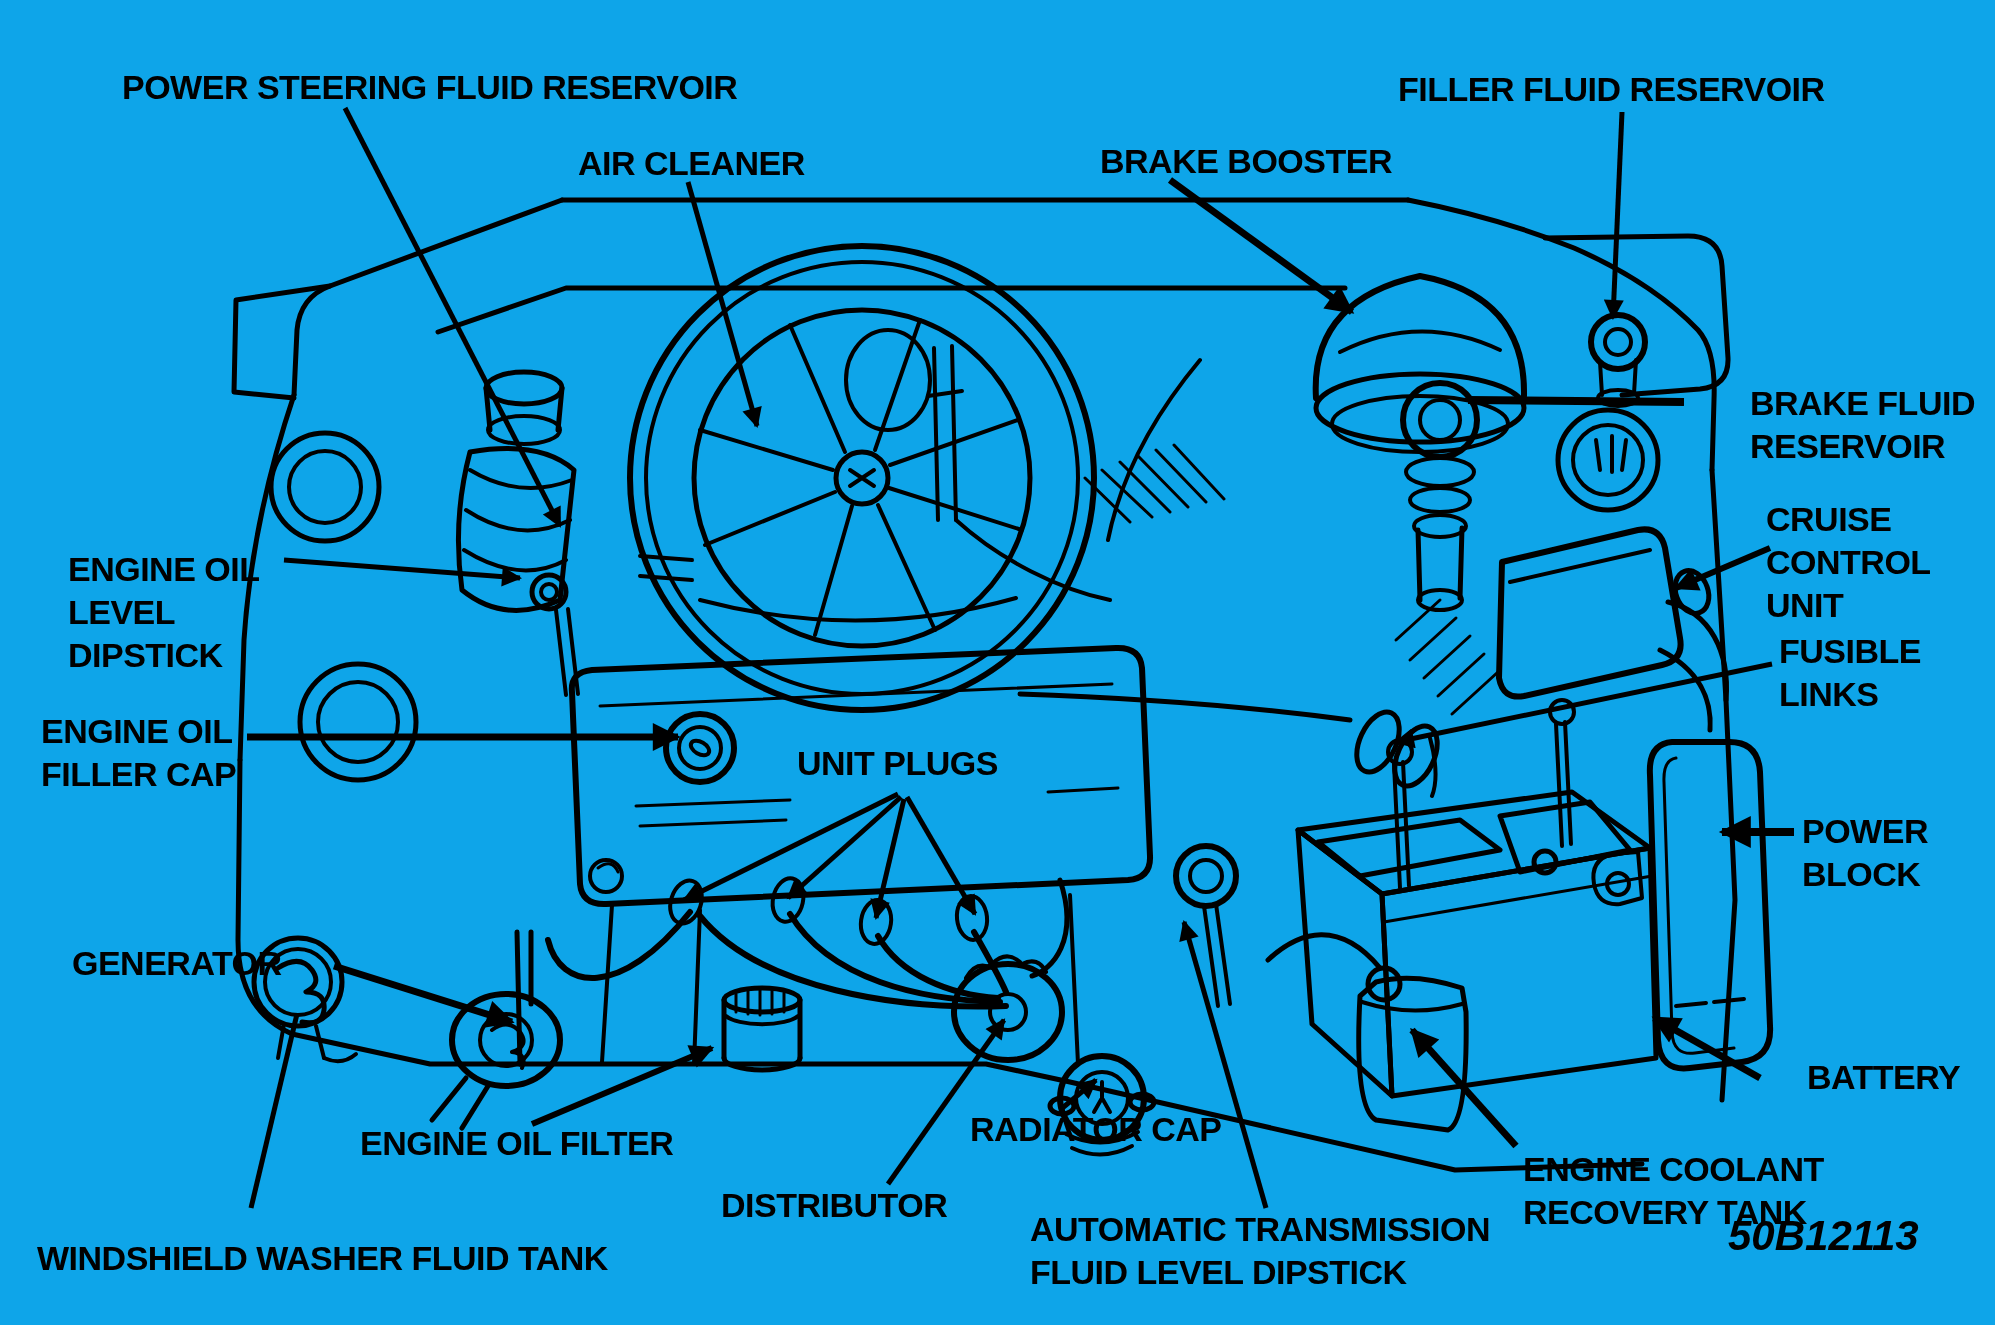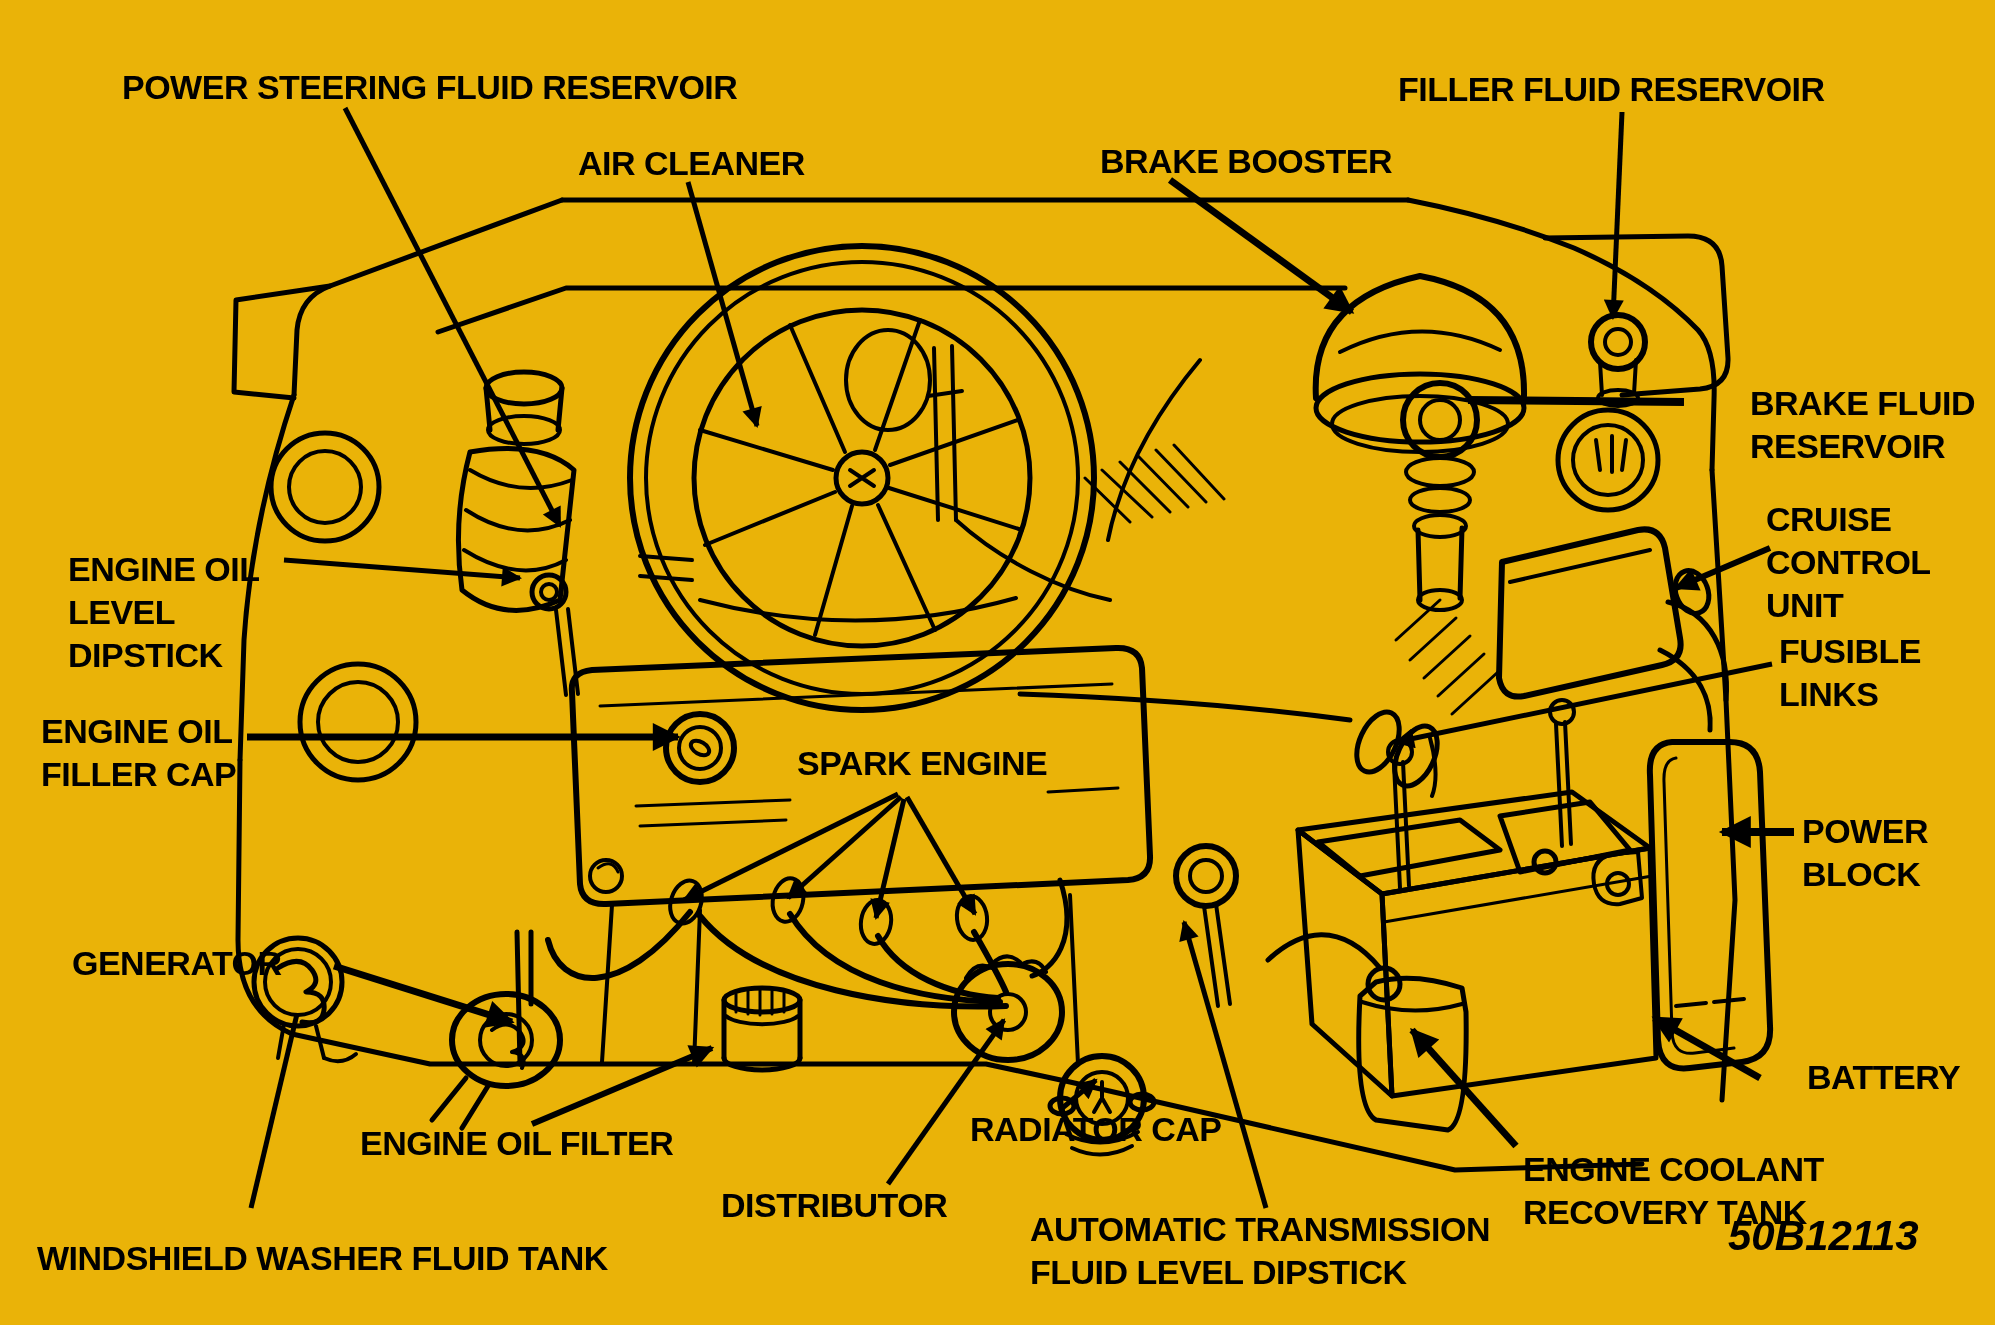--- a/index.html
+++ b/index.html
@@ -1,16 +1,16 @@
 <!DOCTYPE html>
 <html><head>
 <meta charset="utf-8">
 <style>
   html,body{margin:0;padding:0;background:#fff;}
-  #stage{position:relative;width:1995px;height:1325px;background:#eab308;overflow:hidden;
+  #stage{position:relative;width:1995px;height:1325px;background:#0ea5e9;overflow:hidden;
          font-family:"Liberation Sans",sans-serif;}
   #engine-svg,#leader-svg{position:absolute;left:0;top:0;}
   #engine-svg path,#engine-svg line,#engine-svg circle,#engine-svg ellipse{
      fill:none;stroke:#000;stroke-linecap:round;stroke-linejoin:round;}
   .label{position:absolute;font-weight:700;font-size:34px;line-height:43px;
          letter-spacing:-0.5px;color:#000;white-space:pre-line;}
   #figure-code{position:absolute;font-weight:700;font-style:italic;font-size:42px;
          letter-spacing:0;color:#000;}
 </style>
 </head>
@@ -288,21 +288,21 @@
 BLOCK</div>
       <div class="label" style="left: 1767px; top: 1056px; margin-left: 40px;">BATTERY</div>
       <div class="label" style="left: 1523px; top: 1128px; margin-top: 20px;">ENGINE COOLANT
 RECOVERY TANK</div>
       <div class="label" style="left: 68px; top: 548px;">ENGINE OIL
 LEVEL
 DIPSTICK</div>
       <div class="label" style="left: 41px; top: 710px;">ENGINE OIL
 FILLER CAP</div>
       <div class="label" style="left: 72px; top: 942px;">GENERATOR</div>
-      <div class="label" style="left: 797px; top: 742px;">SPARK ENGINE</div>
+      <div class="label" style="left: 797px; top: 742px;">UNIT PLUGS</div>
       <div class="label" style="left: 37px; top: 1210px; margin-top: 27px;">WINDSHIELD WASHER FLUID TANK</div>
       <div class="label" style="left: 360px; top: 1122px;">ENGINE OIL FILTER</div>
       <div class="label" style="left: 721px; top: 1184px;">DISTRIBUTOR</div>
       <div class="label" style="left: 970px; top: 1108px;">RADIATOR CAP</div>
       <div class="label" style="left: 1030px; top: 1208px;">AUTOMATIC TRANSMISSION
 FLUID LEVEL DIPSTICK</div>
     </div>
 
   <div id="figure-code" style="left:1728px;top:1212px">50B12113</div>
 </div>

